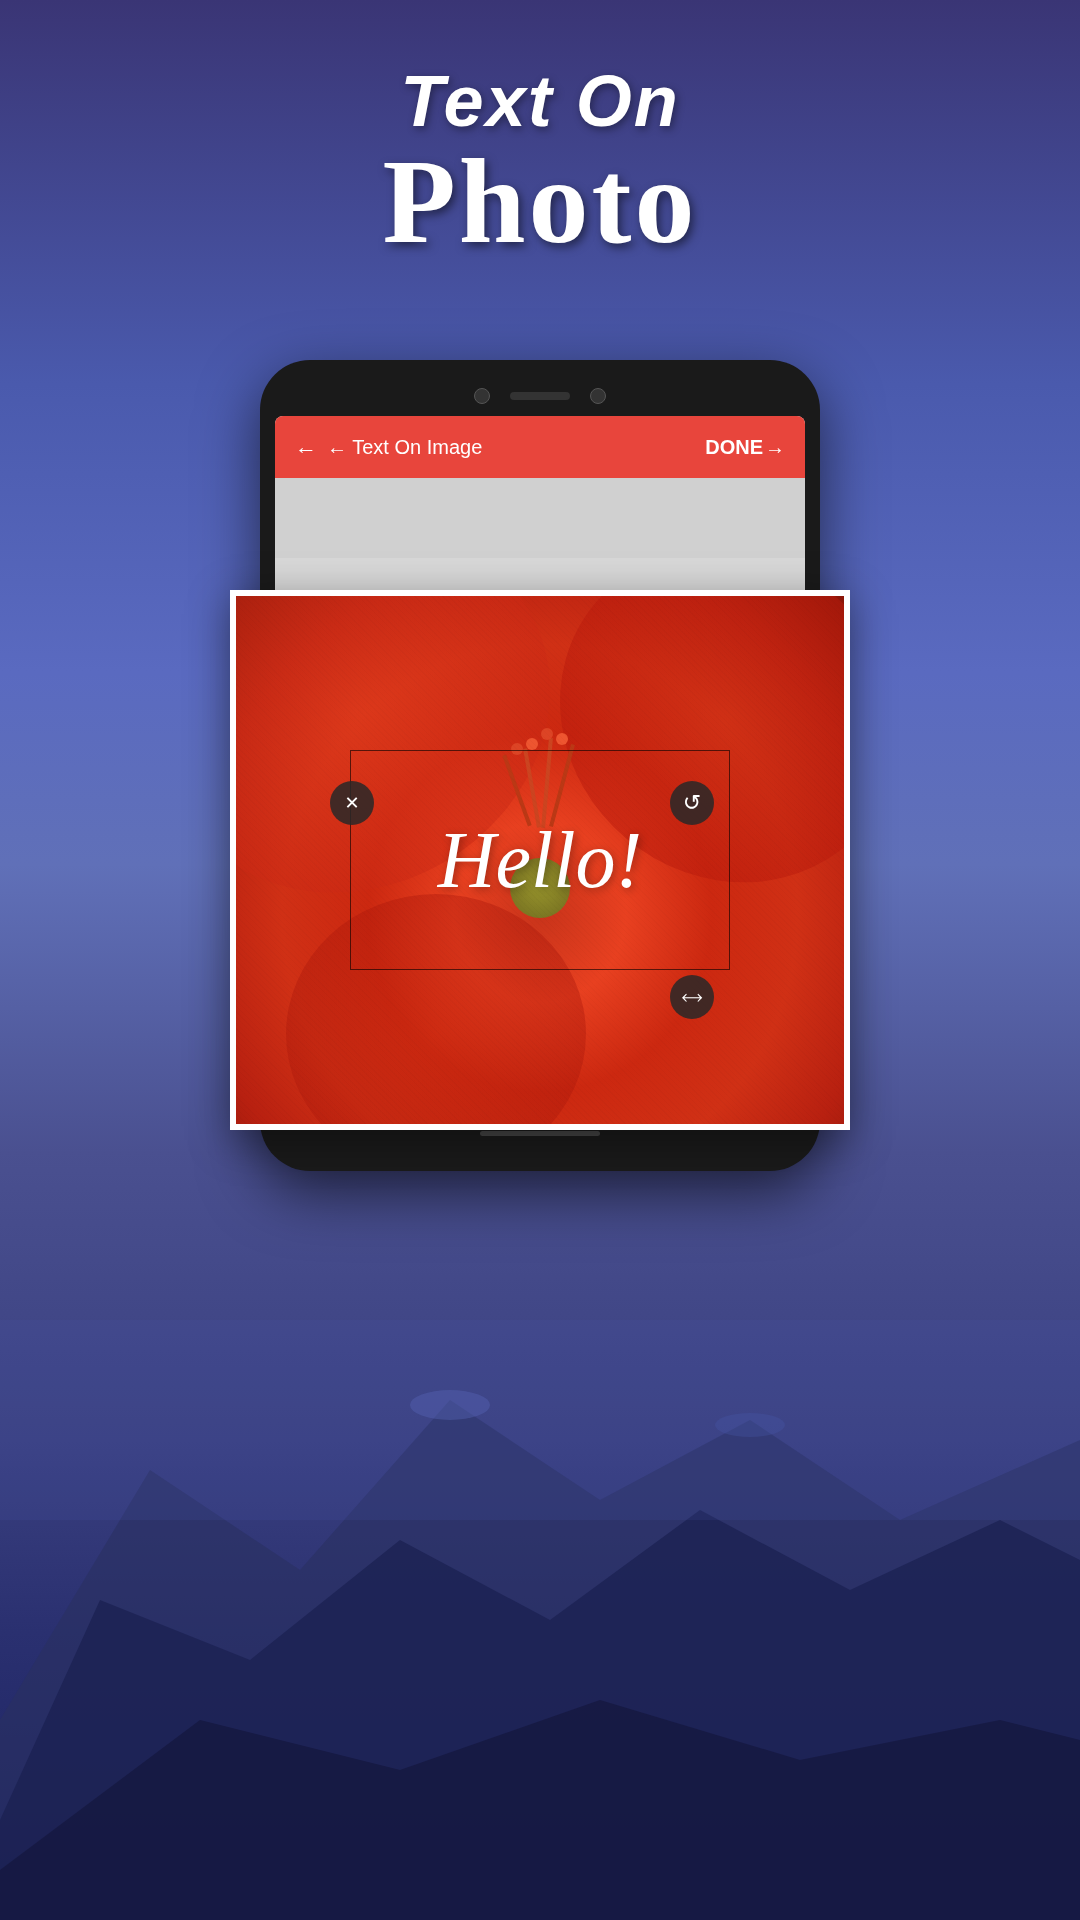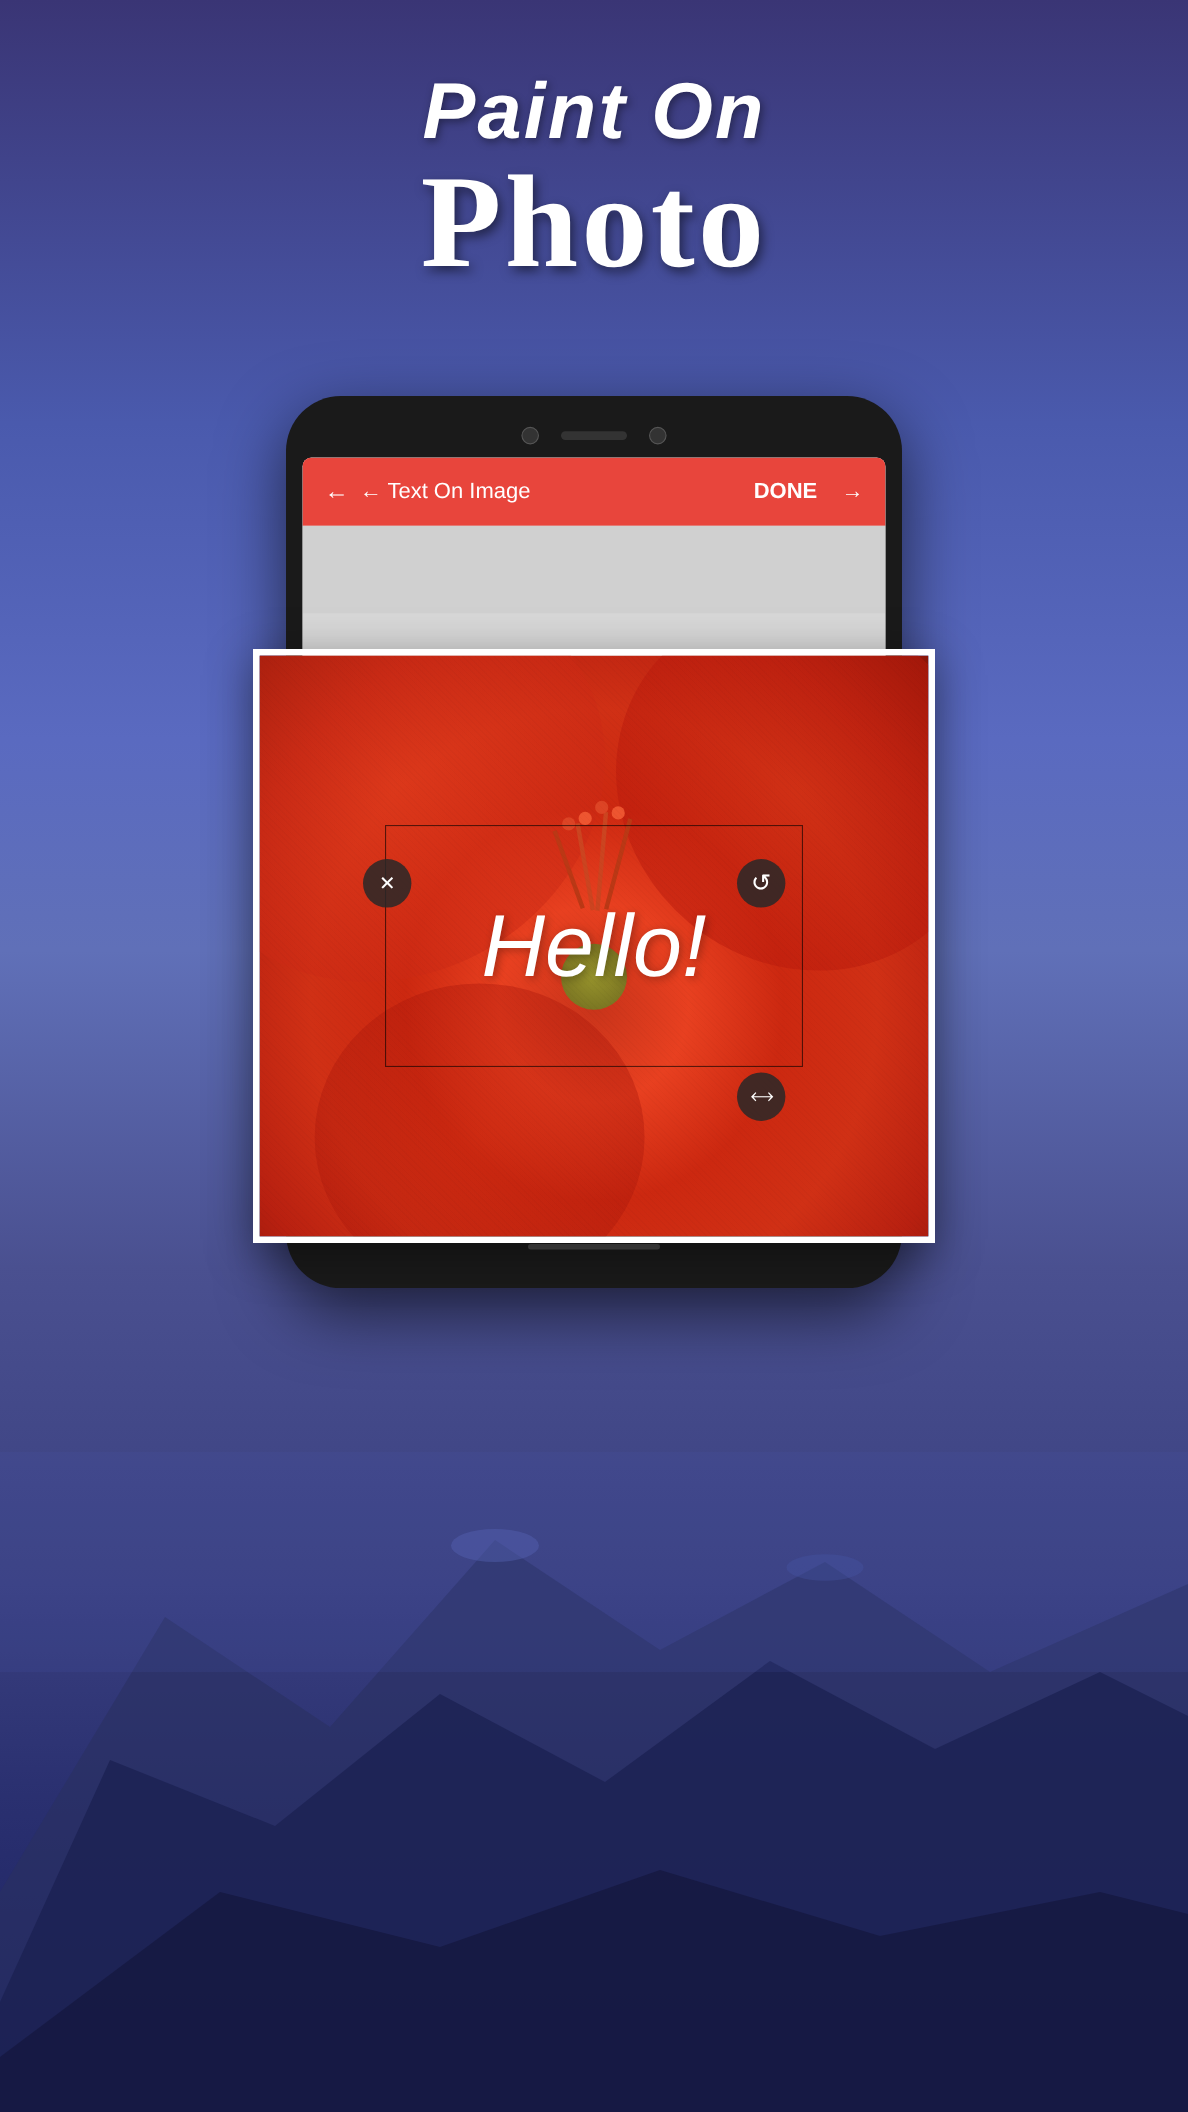--- a/index.html
+++ b/index.html
@@ -117,21 +117,21 @@
       font-size: 22px;
       font-weight: 500;
     }
 
     .toolbar-right {
       color: white;
       font-size: 20px;
       font-weight: 600;
       display: flex;
       align-items: center;
-      gap: 22px;
+      gap: 2px;
     }
 
     
     .canvas-area {
       background: #d0d0d0;
       height: 80px;
     }
 
     
     .bottom-toolbar {
@@ -208,21 +208,21 @@
       transform: translate(-50%, -50%);
       width: 380px;
       height: 220px;
       border: 1.5px solid rgba(0,0,0,0.6);
       display: flex;
       align-items: center;
       justify-content: center;
     }
 
     .hello-text {
-      font-family: Liberation Sans, sans-serif;
+      font-family: Liberation Serif, serif;
       font-size: 80px;
       color: white;
       font-style: italic;
       text-shadow: 2px 2px 8px rgba(0,0,0,0.3);
     }
 
     
     .handle {
       position: absolute;
       width: 44px;
@@ -288,21 +288,21 @@
 
   <polygon points="0,750 200,600 400,650 600,580 800,640 1000,600 1080,620 1080,800 0,800" fill="#151840" opacity="0.8"></polygon>
 
   <ellipse cx="450" cy="285" rx="40" ry="15" fill="#5a6ab8" opacity="0.4"></ellipse>
   <ellipse cx="750" cy="305" rx="35" ry="12" fill="#4a5aa8" opacity="0.3"></ellipse>
 
   <rect x="0" y="200" width="1080" height="200" fill="#4a5aad" opacity="0.15"></rect>
 </svg>
 
 <div class="app-title-area">
-  <div class="app-title-top">Paint On</div>
+  <div class="app-title-top">Text On</div>
   <div class="app-title-main">Photo</div>
 </div>
 
 <div class="photo-canvas">
   <div class="flower-bg">
 
     <div style="position:absolute; top:-60px; left:-80px; width:400px; height:350px; border-radius:50%; background:radial-gradient(#e84020, #c02010); opacity:0.5; transform:rotate(-30deg);"></div>
     <div style="position:absolute; top:-40px; right:-60px; width:350px; height:320px; border-radius:50%; background:radial-gradient(#d03015, #b01008); opacity:0.5; transform:rotate(40deg);"></div>
     <div style="position:absolute; bottom:-50px; left:50px; width:300px; height:280px; border-radius:50%; background:radial-gradient(#c82810, #a01008); opacity:0.4;"></div>
 

